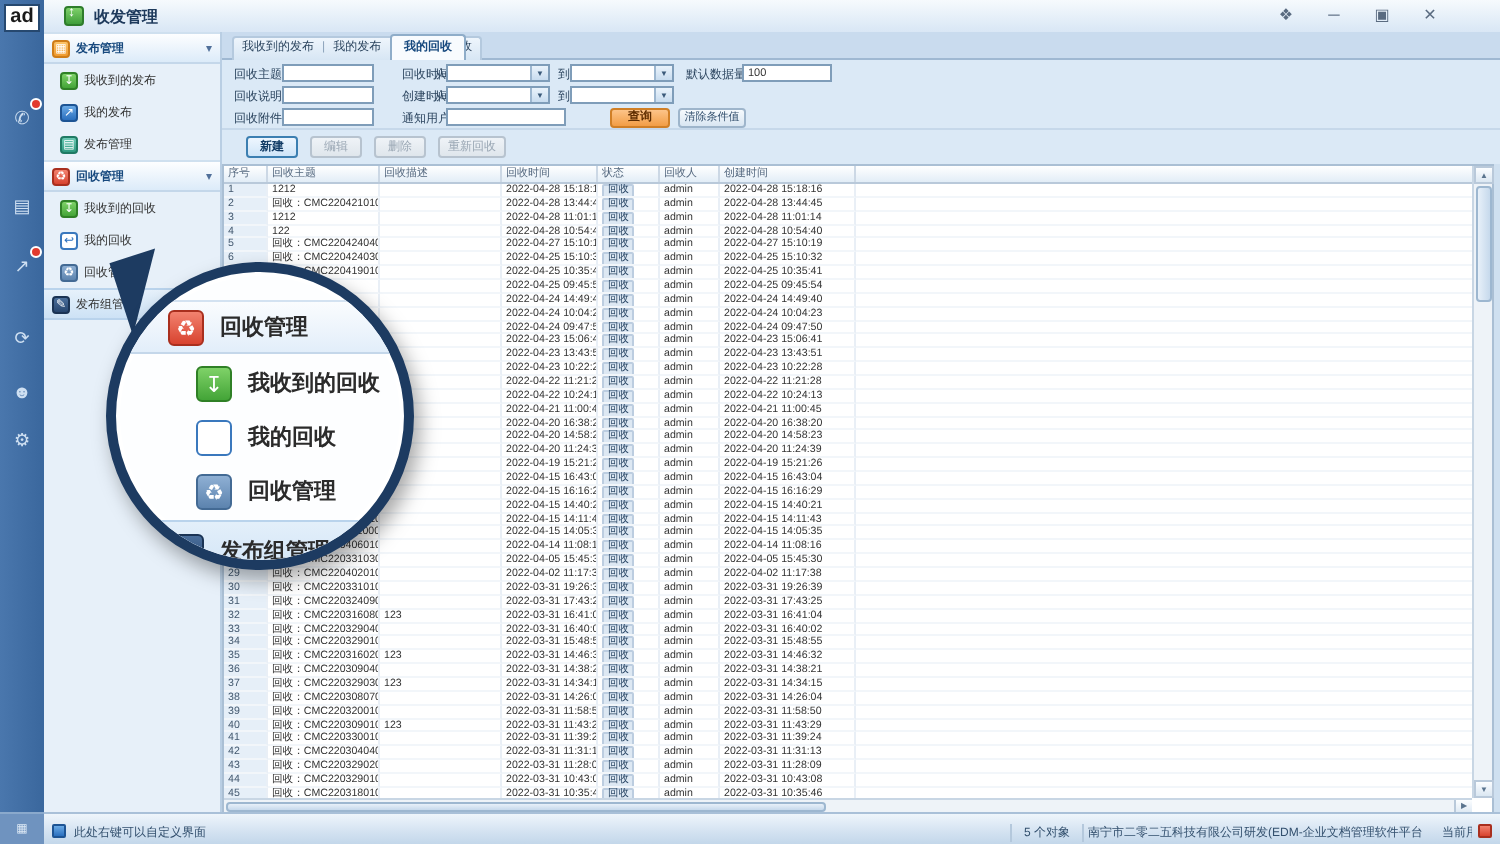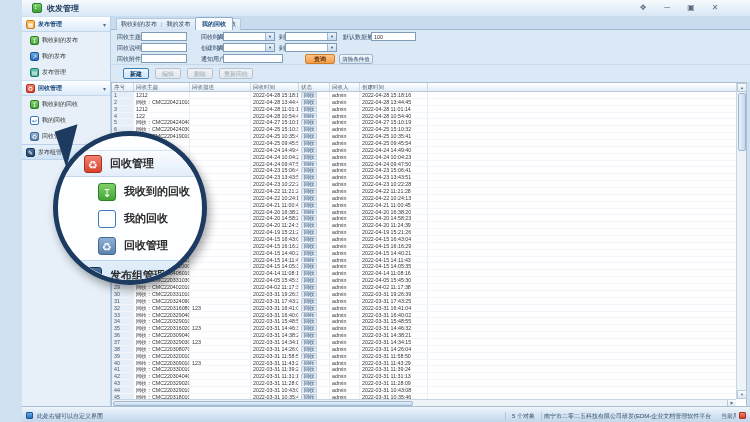--- a/index.html
+++ b/index.html
@@ -148,20 +148,32 @@
     <span class="title-icon"></span>
     <span class="title-text">收发管理</span>
     <span class="win-controls">
       <span class="win-btn">❖</span>
       <span class="win-btn">─</span>
       <span class="win-btn">▣</span>
       <span class="win-btn">✕</span>
     </span>
   </div>
 
+  <div class="strip">
+    <div class="logo">ad</div>
+    <div class="strip-ico" style="top:52px"><span>✆</span><span class="badge"></span></div>
+    <div class="strip-ico" style="top:96px"><span>▤</span></div>
+    <div class="strip-ico" style="top:126px"><span>↗</span><span class="badge"></span></div>
+    <div class="strip-ico" style="top:162px"><span>⟳</span></div>
+    <div class="strip-ico" style="top:189px"><span>☻</span></div>
+    <div class="strip-ico" style="top:213px"><span>⚙</span></div>
+    <div class="strip-bottom">
+        <span>▦</span>
+      </div>
+  </div>
 
   <div class="nav">
     <div class="nav-row hdr">
       <span class="nav-ico i-orange">▦</span>
       <span>发布管理</span>
       <span class="nav-arrow">▾</span>
     </div>
     <div class="nav-row sub">
       <span class="nav-ico i-green">↧</span>
       <span>我收到的发布</span>

